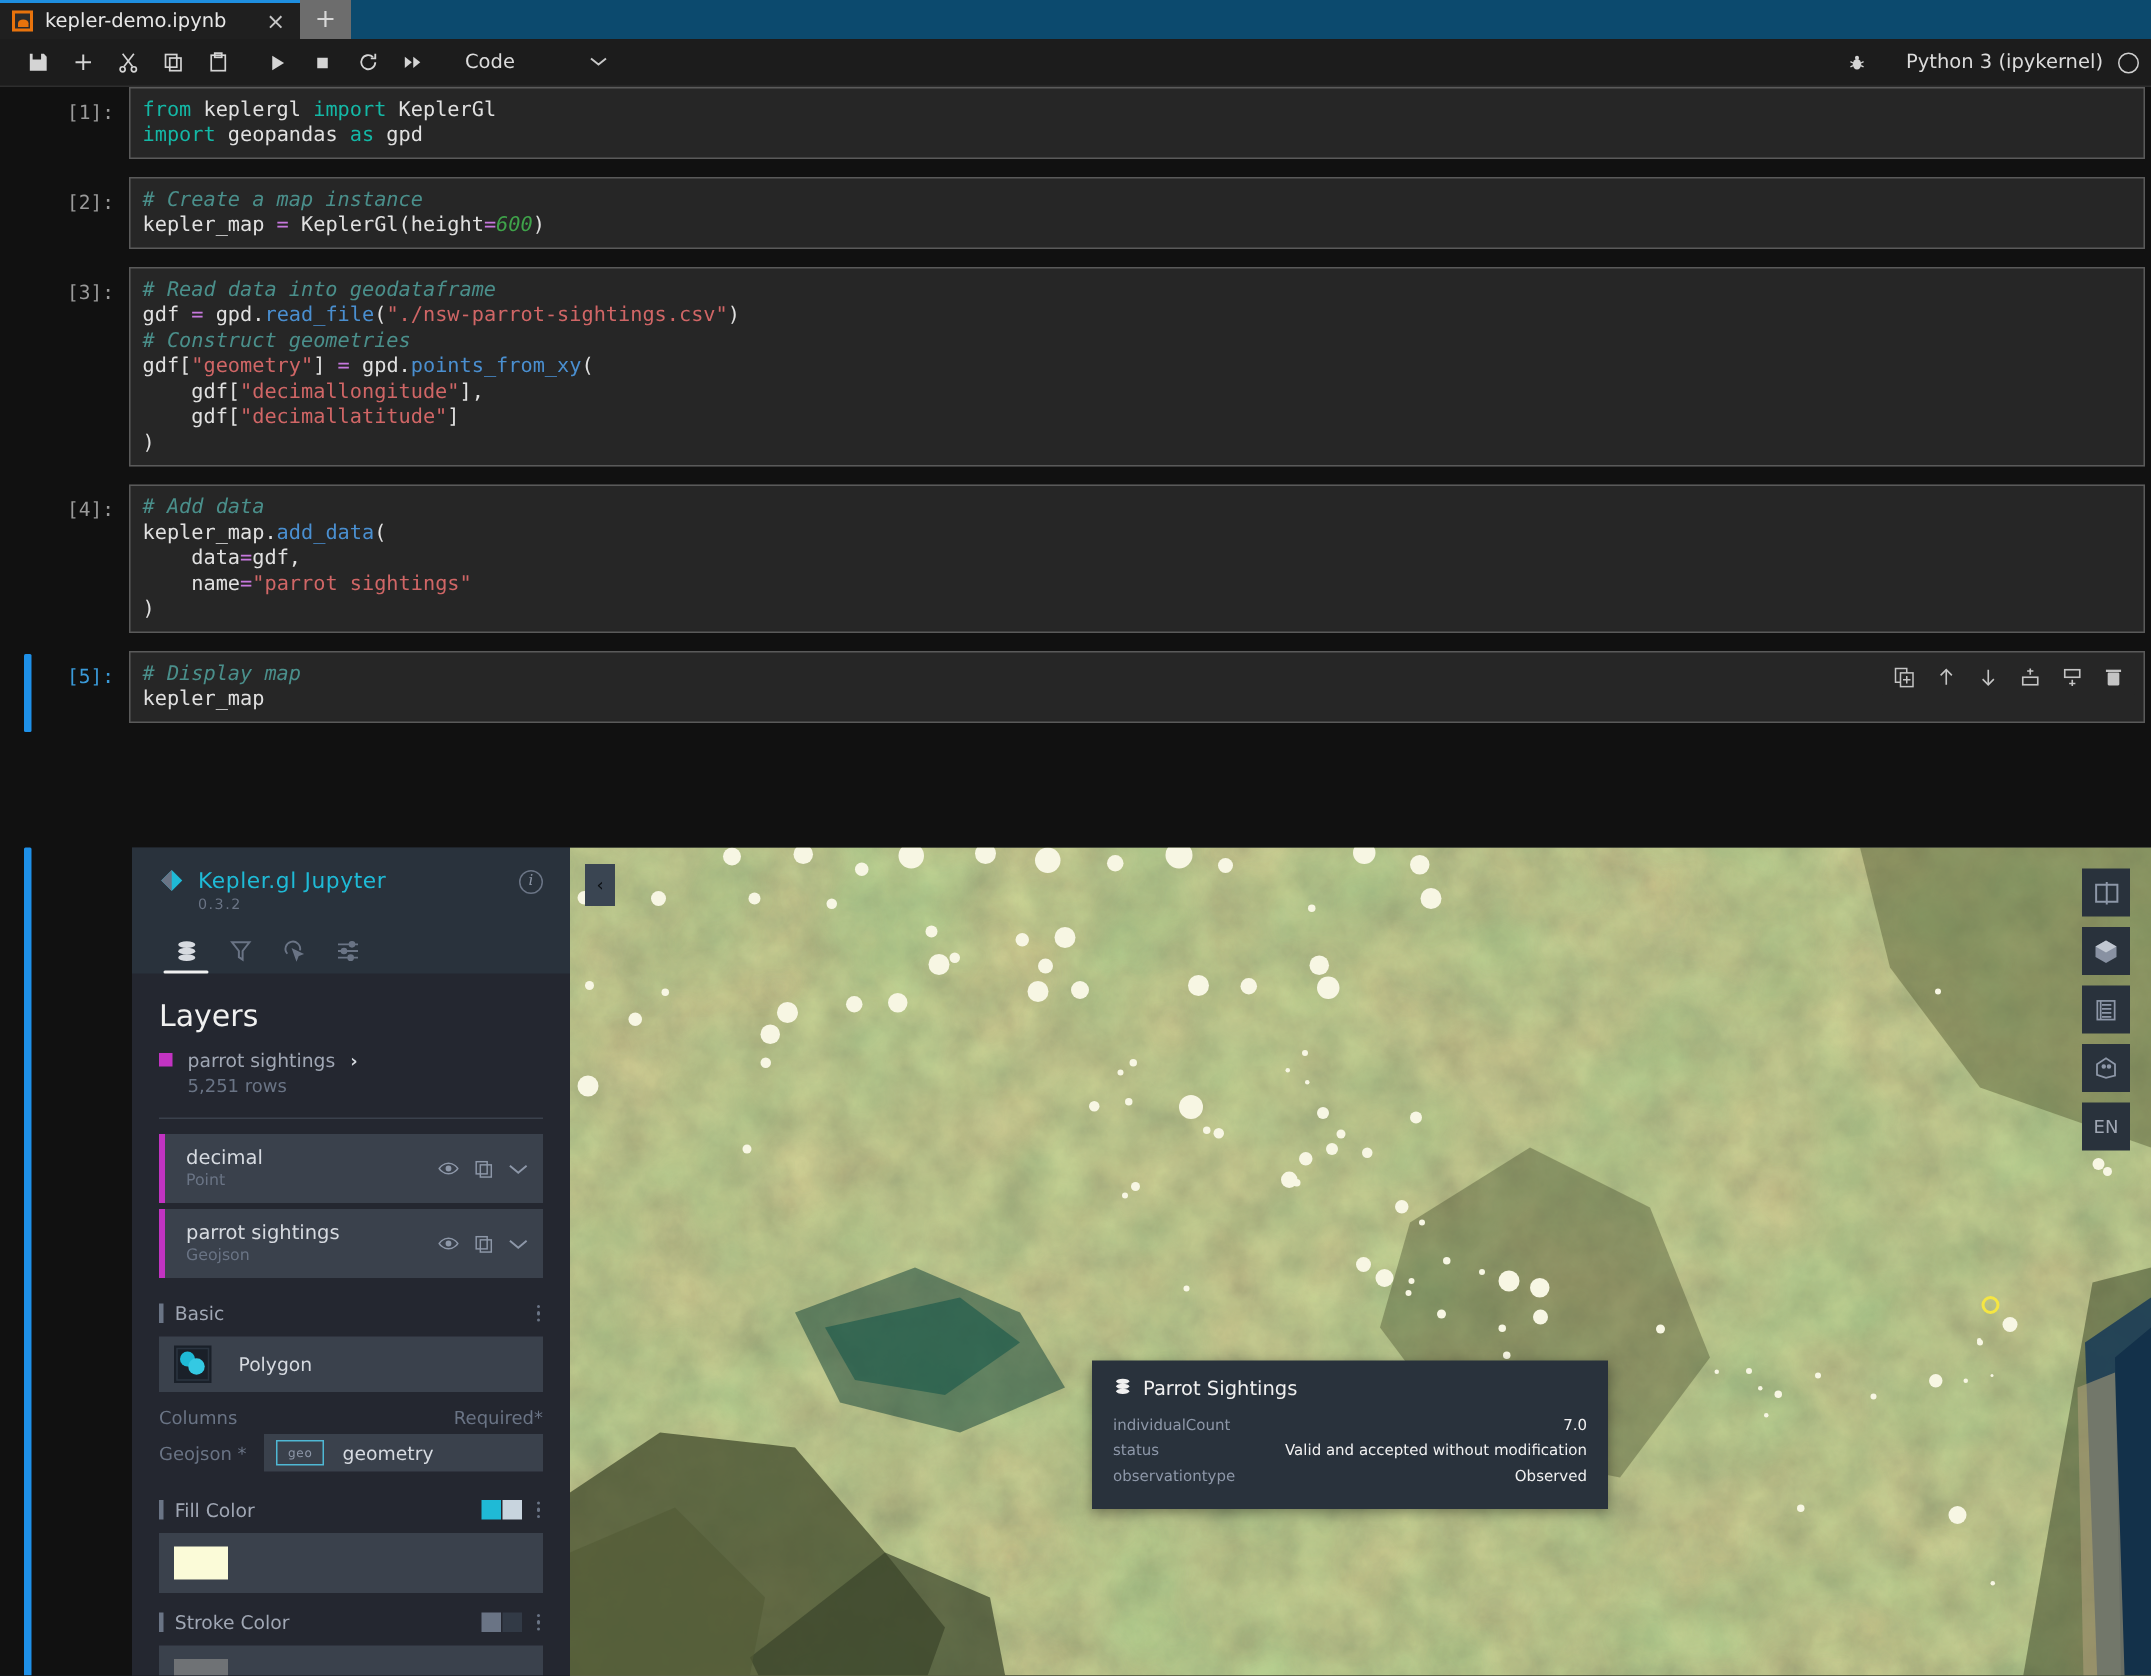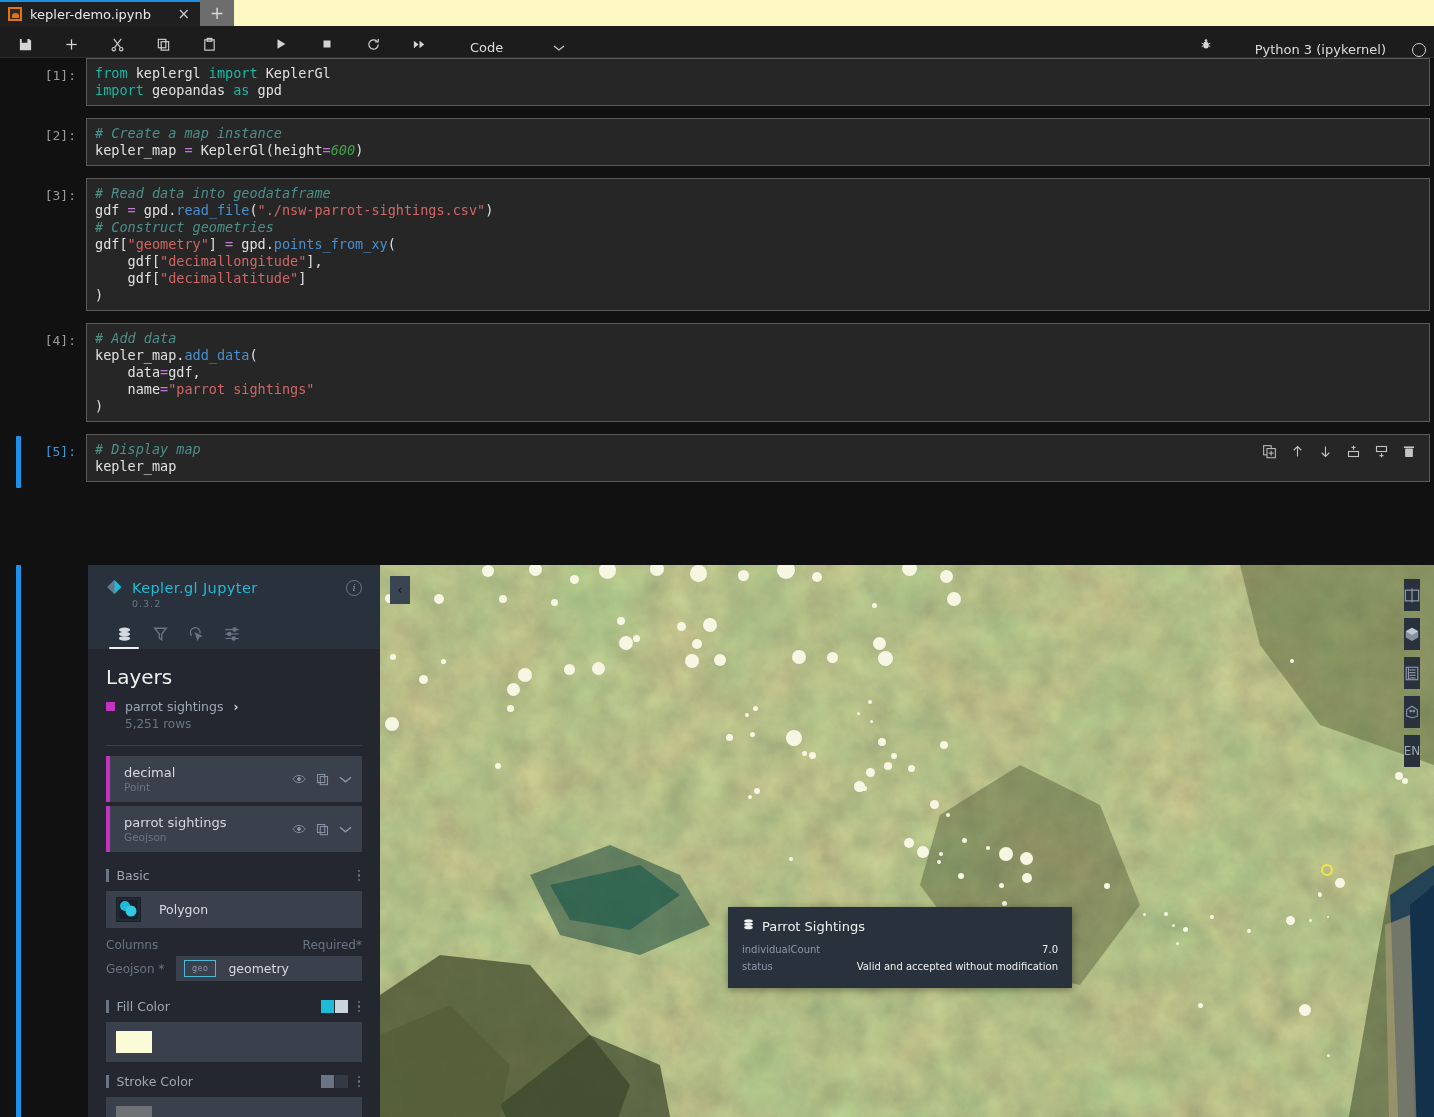--- a/index.html
+++ b/index.html
@@ -4,43 +4,43 @@
 <style>
   * { box-sizing: border-box; margin:0; padding:0; }
   html,body{
     width:1434px; height:1117px;
     background:#111111;
     font-family:"DejaVu Sans", sans-serif;
     overflow:hidden;
   }
   
   #tabbar{
-    height:26px; background:#fef9c3; display:flex; align-items:flex-end;
+    height:26px; background:#0c4a6e; display:flex; align-items:flex-end;
     border-bottom:0;
   }
   .tab{
     height:26px; background:#1f1f1f; display:flex; align-items:center;
     padding:0 8px 0 8px; gap:8px; min-width:200px;
     border-top:2px solid #1e8fe0; position:relative;
   }
   .tab-ico{
     width:14px;height:14px;border:2px solid #e8730c;background:#2b2b2b;
     display:flex;align-items:center;justify-content:center;flex:none;
   }
   .tab-ico i{display:block;width:7px;height:5px;background:#e8730c;margin-top:3px;border-radius:50% 50% 0 0;}
   .tab-title{color:#e8e8e8;font-size:13px;white-space:nowrap;flex:1;}
   .tab-close{color:#c8c8c8;font-size:15px;line-height:1;padding:0 2px;cursor:pointer;}
   .tab-add{
     width:34px;height:26px;display:flex;align-items:center;justify-content:center;
     color:#d8d8d8;font-size:17px;background:#6d6d6d;cursor:pointer;
   }
   
   #toolbar{
-    height:32px;background:#1c1c1c;display:flex;align-items:flex-end;
-    padding:0 8px 0 10px;gap:16px;border-bottom:1px solid #2d2d2d;
+    height:32px;background:#1c1c1c;display:flex;align-items:center;
+    padding:0 8px 0 10px;gap:0;border-bottom:1px solid #2d2d2d;
   }
   .tb-btn{
     width:30px;height:26px;display:flex;align-items:center;justify-content:center;
     cursor:pointer;color:#d4d4d4;
   }
   .tb-btn svg{display:block;}
   .tb-sep{width:10px;}
   .tb-select{
     margin-left:14px;display:flex;align-items:center;gap:50px;
     color:#dcdcdc;font-size:13px;cursor:pointer;padding:2px 6px;
@@ -178,21 +178,21 @@
   #map .sat{position:absolute;inset:0;}
   .collapse-btn{
     position:absolute;left:10px;top:11px;width:20px;height:28px;
     background:#3a4552;display:flex;align-items:center;justify-content:center;
     color:#0c1014;font-size:12px;cursor:pointer;z-index:6;
   }
   .map-tools{
     position:absolute;right:14px;top:14px;display:flex;flex-direction:column;gap:7px;z-index:6;
   }
   .mt{
-    width:16px;height:32px;background:#29323c;display:flex;align-items:center;
+    width:32px;height:32px;background:#29323c;display:flex;align-items:center;
     justify-content:center;color:#8d97a8;cursor:pointer;
   }
   .mt.lang{color:#a0a7b4;font-size:12px;}
   .tooltip{
     position:absolute;left:348px;top:342px;width:344px;background:#29323c;
     padding:11px 14px 13px 14px;z-index:7;box-shadow:0 2px 8px rgba(0,0,0,.4);
   }
   .tt-head{
     display:flex;align-items:center;gap:7px;color:#f0f0f0;font-size:13px;
     padding-bottom:7px;
@@ -740,19 +740,23 @@
         </div>
         <div id="tt-rows">
             <div class="tt-row">
               <span class="tt-k">individualCount</span>
               <span class="tt-v">7.0</span>
             </div>
             <div class="tt-row">
               <span class="tt-k">status</span>
               <span class="tt-v">Valid and accepted without modification</span>
             </div>
+            <div class="tt-row">
+              <span class="tt-k">observationtype</span>
+              <span class="tt-v">Observed</span>
+            </div>
           </div>
       </div>
 
     </div>
   </div>
 <div class="selbar" style="position: absolute; top: 507px; height: 603px;"></div>
   </div>
 
 </body></html>

